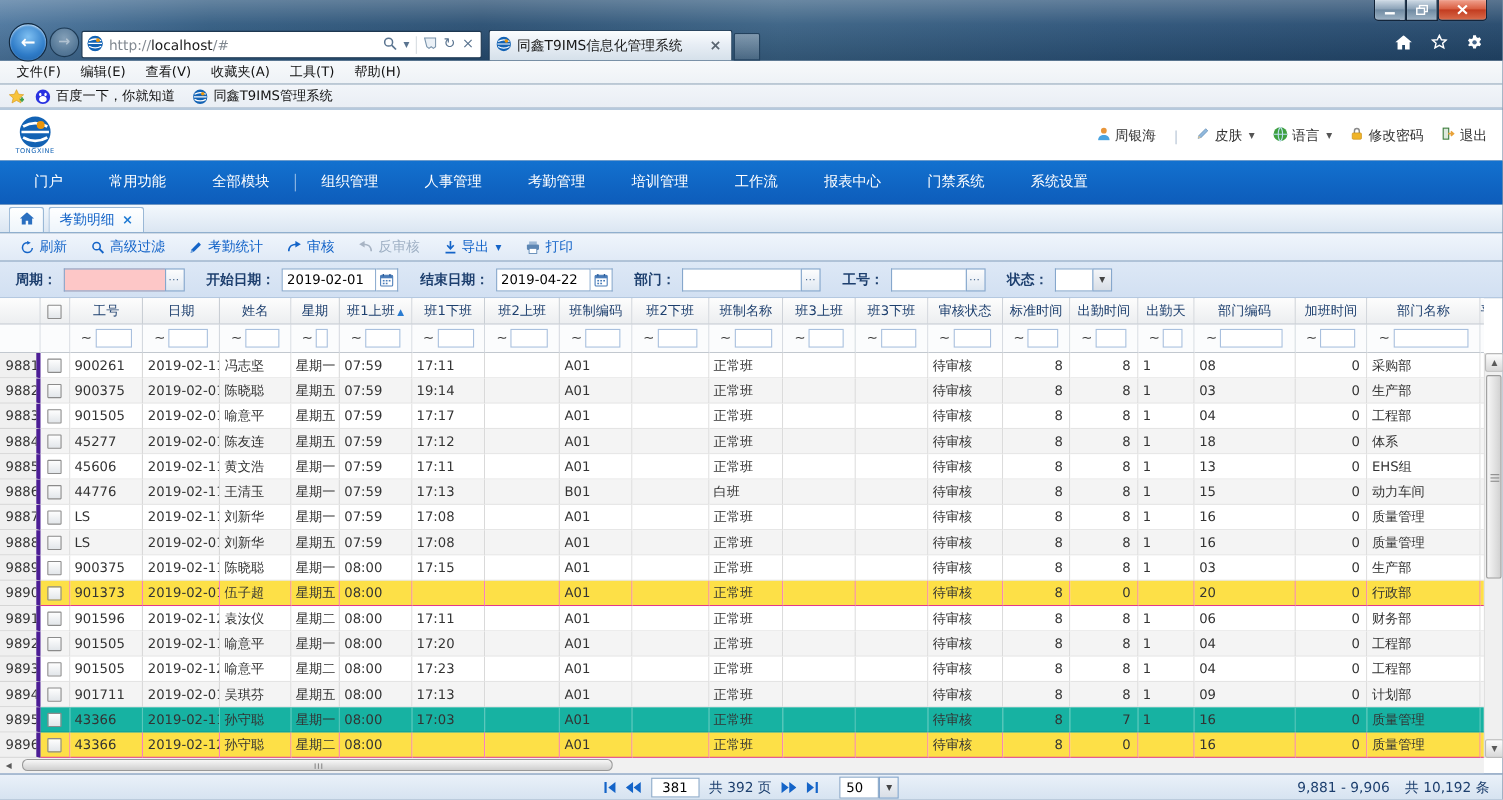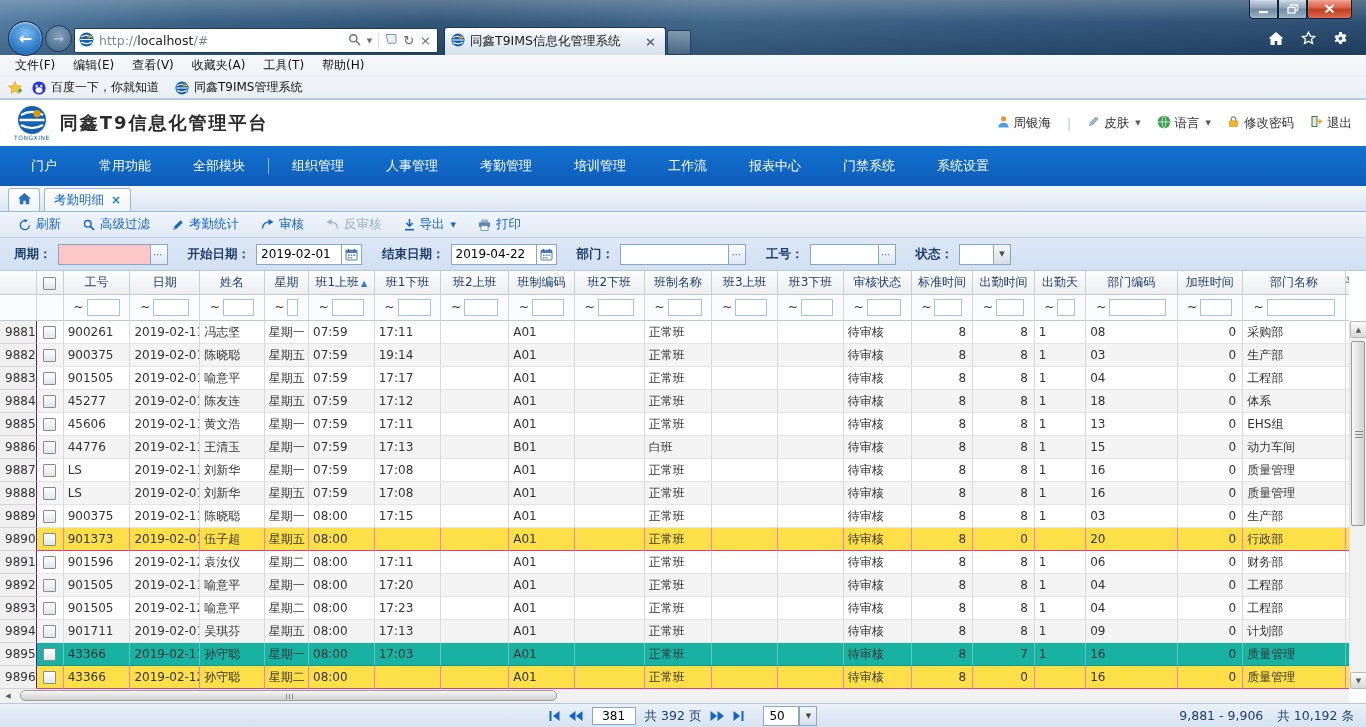--- a/index.html
+++ b/index.html
@@ -101,21 +101,21 @@
   table.grid { border-collapse:separate; border-spacing:0; table-layout:fixed; width:1385px; }
   .grid th, .grid td { overflow:hidden; white-space:nowrap; font-weight:normal; }
   .grid thead th { height:24px; background:linear-gradient(#fdfdfd,#eceef0); border-right:1px solid #c9ced4; border-bottom:1px solid #c2c8cf;
     color:#1d3f6e; font-size:12px; text-align:center; position:relative; }
   .sort-ic { color:#2a7bd0; font-size:8px; margin-left:2px; }
   .grid tr.filt td { height:26px; background:#fbfcfd; border-right:1px solid #d4d9df; border-bottom:1px solid #c2c8cf; text-align:center; }
   .filt .tilde { color:#333; margin-right:3px; }
   .filt input { height:17px; border:1px solid #a9c0de; vertical-align:middle; width:70%; }
   .grid tbody td { height:23px; border-right:1px solid #d9d9d9; border-bottom:1px solid #e4e4e4; padding:0 4px; color:#333; font-size:12px; background:#fff; }
   .grid tbody tr.alt td { background:#f4f4f4; }
-  .grid td.rownum { background:#f0f0f0 !important; border-right:1px solid #4c1d95; border-bottom:1px solid #d5d5d5; color:#333; text-align:left; padding-left:5px; }
+  .grid td.rownum { background:#f0f0f0 !important; border-right:4px solid #4c1d95; border-bottom:1px solid #d5d5d5; color:#333; text-align:left; padding-left:5px; }
   .grid td.cbcell { text-align:center; padding:0; }
   .grid tbody tr.hl-pink td:not(.rownum) { background:#fde047; border-right-color:#f77fc0; border-bottom-color:#e23a8e; }
   .grid tbody tr.hl-teal td:not(.rownum) { background:#17b2a2; border-right-color:#5cc8bc; border-bottom-color:#0f9a8c; }
   .num-r { text-align:right; padding-right:6px !important; }
   .cbx { display:inline-block; width:13px; height:13px; border:1px solid #8b8b8b; background:linear-gradient(#fefefe,#e2e6ea); border-radius:1px; vertical-align:middle; }
   th .cbx { margin-top:2px; }
 
   .vscroll { position:absolute; right:0; top:50px; width:17px; height:368px; background:#f0f0f0; border-left:1px solid #e0e0e0; }
   .vs-arrow { position:absolute; left:0; width:17px; height:17px; display:flex; align-items:center; justify-content:center;
     background:linear-gradient(#fdfdfd,#d8d8d8); border:1px solid #b9b9b9; color:#5a5a5a; font-size:7px; }
@@ -274,21 +274,20 @@
 
 <div class="appheader">
   <div class="logo-wrap">
     <svg width="30" height="30" viewBox="0 0 30 30">
         <circle cx="15" cy="15" r="14" fill="#1262b4"></circle>
         <path d="M4 10c7-4 15-4 22 0M2.5 15h25M4 20c7 4 15 4 22 0" stroke="#fff" stroke-width="2.4" fill="none"></path>
         <circle cx="20" cy="8.6" r="3.6" fill="#e8950c"></circle>
       </svg>
     <span class="logo-sub">TONGXINE</span>
   </div>
-  <span class="app-title">同鑫T9信息化管理平台</span>
   <div class="user-area">
     <span class="u-item">
       <span><svg width="13" height="13" viewBox="0 0 13 13">
             <circle cx="6.5" cy="3.8" r="2.6" fill="#e8953a"></circle>
             <path d="M1.3 12.5c0-3.1 2.3-4.8 5.2-4.8s5.2 1.7 5.2 4.8z" fill="#4aa3e0"></path>
           </svg></span>
       <span>周银海</span>
     </span>
     <span class="u-sep">|</span>
     <span class="u-item">

